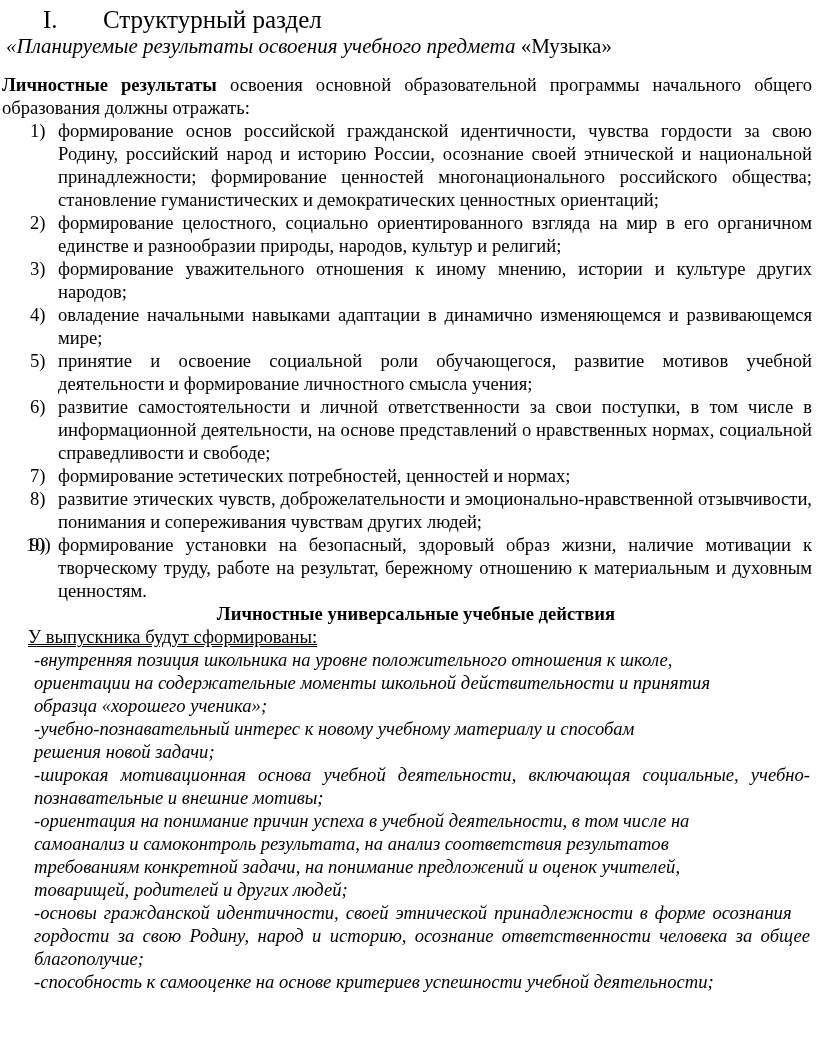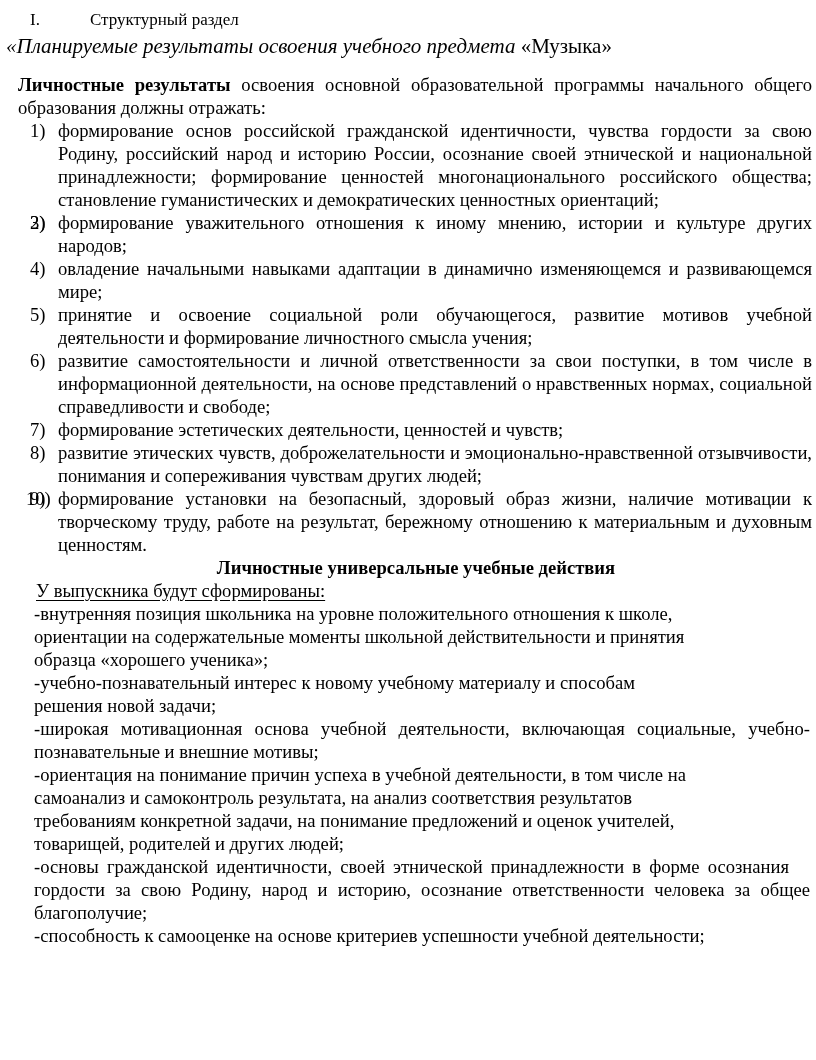--- a/index.html
+++ b/index.html
@@ -14,39 +14,39 @@
     background: #ffffff;
     color: #000000;
     font-family: "Liberation Serif", "DejaVu Serif", serif;
     font-size: 18.6px;
     line-height: 23px;
     overflow: hidden;
     box-sizing: border-box;
     padding-top: 6px;
   }
   .h1line {
-    margin-left: 30px;
-    font-size: 17px;
+    margin-left: 43px;
+    font-size: 25px;
     line-height: 27px;
     white-space: nowrap;
   }
   .h1line .roman {
     display: inline-block;
     width: 60px;
   }
   .subtitle {
     margin-left: 6px;
     font-size: 21px;
     line-height: 27px;
     font-weight: normal;
     white-space: nowrap;
   }
   .subtitle .sub-italic { font-style: italic; }
   .intro {
-    margin: 13px 4px 0 18px;
+    margin: 13px 4px 0 2px;
     text-align: justify;
   }
   .list {
     margin: 0 4px 0 0;
   }
   .li {
     position: relative;
     padding-left: 58px;
     text-align: justify;
   }
@@ -57,28 +57,30 @@
   }
   .li.wide-num .num {
     left: 26px;
   }
   .center-heading {
     text-align: center;
     font-weight: bold;
     padding-left: 16px;
   }
   .lead {
-    margin-left: 36px;
+    margin-left: 28px;
+    text-decoration: underline;
   }
   .lead .underl {
     text-decoration: underline;
     text-underline-offset: 3px;
   }
   .dash {
     margin: 0 6px 0 34px;
+    font-style: italic;
   }
   .preline { white-space: pre-line; }
   .just { text-align: justify; }
 </style>
 </head>
 <body>
 
 <div class="page">
 
   <div class="h1line">
@@ -86,26 +88,26 @@
   </div>
 
   <div class="subtitle">
     <span class="sub-italic">«Планируемые результаты освоения учебного предмета</span><span> «Музыка»</span>
   </div>
 
   <p class="intro"><b>Личностные результаты</b><span> освоения основной образовательной программы начального общего образования должны отражать:</span></p>
 
   <div class="list">
     <div class="li"><span class="num">1)</span><span>формирование основ российской гражданской идентичности, чувства гордости за свою Родину, российский народ и историю России, осознание своей этнической и национальной принадлежности; формирование ценностей многонационального российского общества; становление гуманистических и демократических ценностных ориентаций;</span></div>
-    <div class="li"><span class="num">2)</span></div>
+    <div class="li"><span class="num">2)</span><span>формирование целостного, социально ориентированного взгляда на мир в его органичном единстве и разнообразии природы, народов, культур и религий;</span></div>
     <div class="li"><span class="num">3)</span><span>формирование уважительного отношения к иному мнению, истории и культуре других народов;</span></div>
     <div class="li"><span class="num">4)</span><span>овладение начальными навыками адаптации в динамично изменяющемся и развивающемся мире;</span></div>
     <div class="li"><span class="num">5)</span><span>принятие и освоение социальной роли обучающегося, развитие мотивов учебной деятельности и формирование личностного смысла учения;</span></div>
     <div class="li"><span class="num">6)</span><span>развитие самостоятельности и личной ответственности за свои поступки, в том числе в информационной деятельности, на основе представлений о нравственных нормах, социальной справедливости и свободе;</span></div>
-    <div class="li"><span class="num">7)</span><span>формирование эстетических деятельности, ценностей и чувств;</span></div>
+    <div class="li"><span class="num">7)</span><span>формирование эстетических потребностей, ценностей и нормах;</span></div>
     <div class="li"><span class="num">8)</span><span>развитие этических чувств, доброжелательности и эмоционально-нравственной отзывчивости, понимания и сопереживания чувствам других людей;</span></div>
     <div class="li"><span class="num">9)</span></div>
     <div class="li wide-num"><span class="num">10)</span><span>формирование установки на безопасный, здоровый образ жизни, наличие мотивации к творческому труду, работе на результат, бережному отношению к материальным и духовным ценностям.</span></div>
   </div>
 
   <div class="center-heading">Личностные универсальные учебные действия</div>
 
   <div class="lead"><span class="underl">У выпускника будут сформированы:</span></div>
 
   <p class="dash preline">-внутренняя позиция школьника на уровне положительного отношения к школе,

